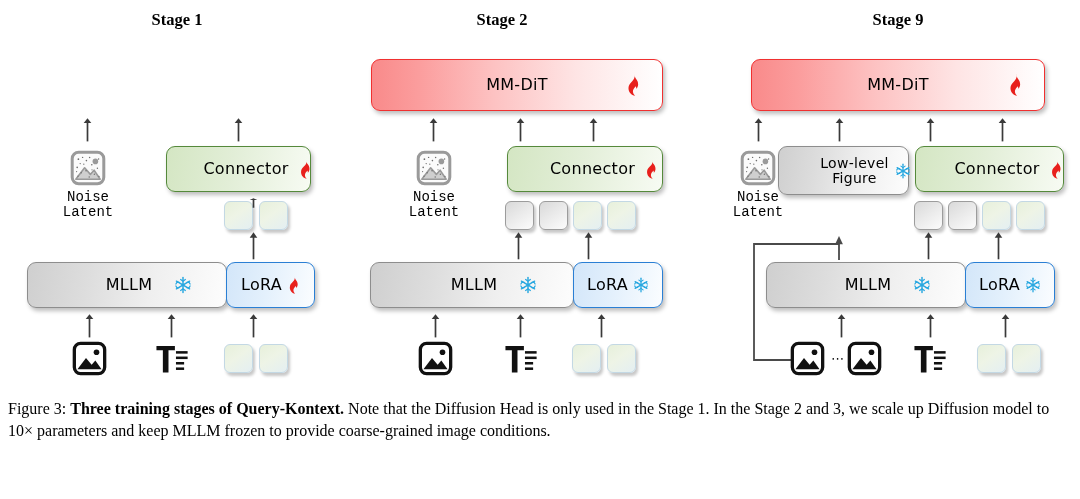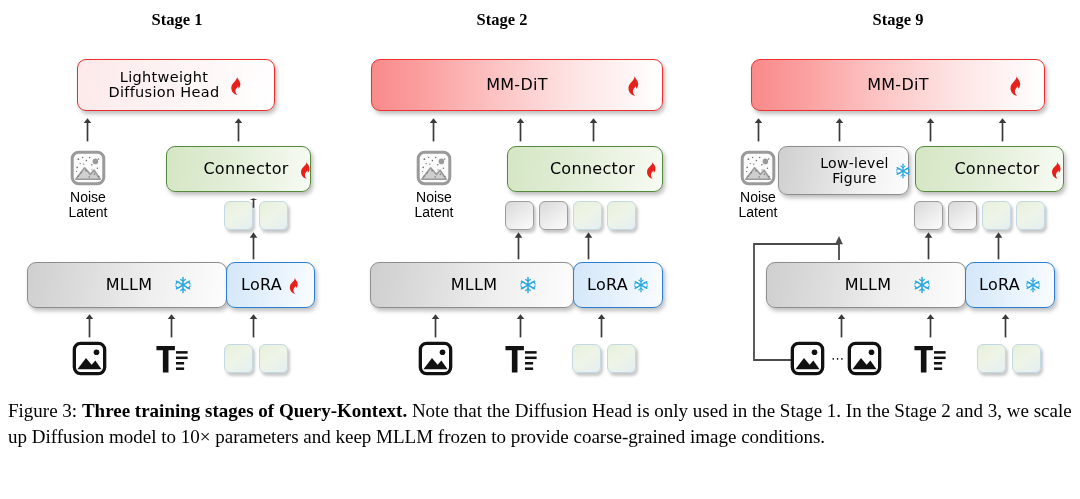--- a/index.html
+++ b/index.html
@@ -60,33 +60,33 @@
   
   .tok{
     width:27px;height:27px;border-radius:6px;
     box-shadow:2px 3px 3px rgba(0,0,0,.22);
   }
   .tok-green{border:1.4px solid #c3d8e4;background:linear-gradient(145deg,#e7f0db 0%,#eef4e6 45%,#e4eff2 100%);}
   .tok-gray{border:1.4px solid #9c9c9c;background:linear-gradient(145deg,#d9d9d9 0%,#ebebeb 50%,#fcfcfc 100%);}
 
   
   .noise-cap{
-    font-family:Liberation Sans, sans-serif;font-size:14px;
+    font-family:Liberation Mono, monospace;font-size:14px;
     text-align:center;line-height:1.08;white-space:nowrap;
   }
 
   
   .arrow{width:11px;}
   .dots{font-family:"DejaVu Sans",sans-serif;font-size:13px;letter-spacing:1px;color:#111;}
 
   
   #caption{
     position:absolute;left:8px;top:398px;width:1064px;
     font-family:"Liberation Serif",serif;
-    font-size:19px;line-height:1.345;color:#000;text-align:left;
+    font-size:16px;line-height:1.345;color:#000;text-align:left;
   }
   #caption b{font-weight:bold;}
 </style>
 </head>
 <body>
 
 <div id="fig">
 
   <svg width="0" height="0" style="position:absolute" aria-hidden="true">
     <defs>
@@ -156,31 +156,20 @@
 
       <symbol id="sym-arrow-up" viewBox="0 0 11 40" preserveAspectRatio="none">
         <line x1="5.5" y1="39" x2="5.5" y2="7" stroke="#3a3a3a" stroke-width="1.7"></line>
         <path d="M5.5 0.5 L9.3 8.2 L1.7 8.2 Z" fill="#3a3a3a"></path>
       </symbol>
     </defs>
   </svg>
 
   <div class="abs stage-title" style="left:77px;top:10px;width:200px;">Stage 1</div>
 
-  <div class="abs mod box-dhead two-line" style="left:77px;top:59px;width:198px;height:52px;">
-    <span class="lbl">
-      <span>Lightweight</span><br>
-      <span>Diffusion Head</span>
-    </span>
-    <span class="mark">
-      <svg width="15" height="20">
-          <use href="#sym-fire"></use>
-        </svg>
-    </span>
-  </div>
 
   <div class="abs arrow" style="left:82px;top:118px;height:24px;">
     <svg width="11" height="24" viewBox="0 0 11 40" preserveAspectRatio="none">
         <use href="#sym-arrow-up"></use>
       </svg></div>
   <div class="abs arrow" style="left:233px;top:118px;height:24px;">
     <svg width="11" height="24" viewBox="0 0 11 40" preserveAspectRatio="none">
         <use href="#sym-arrow-up"></use>
       </svg></div>
 

